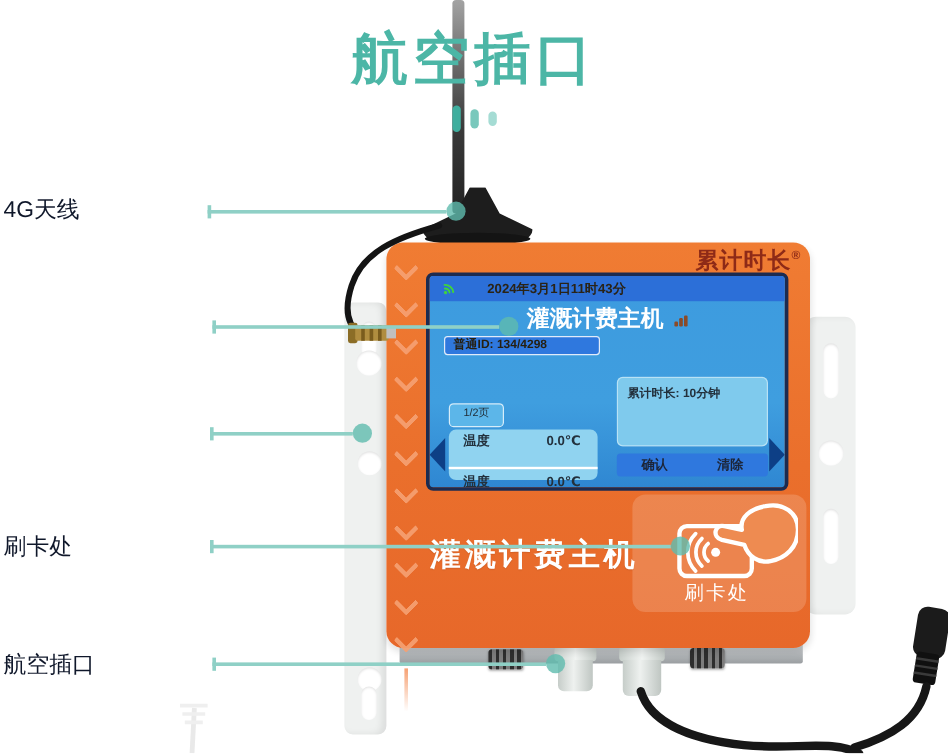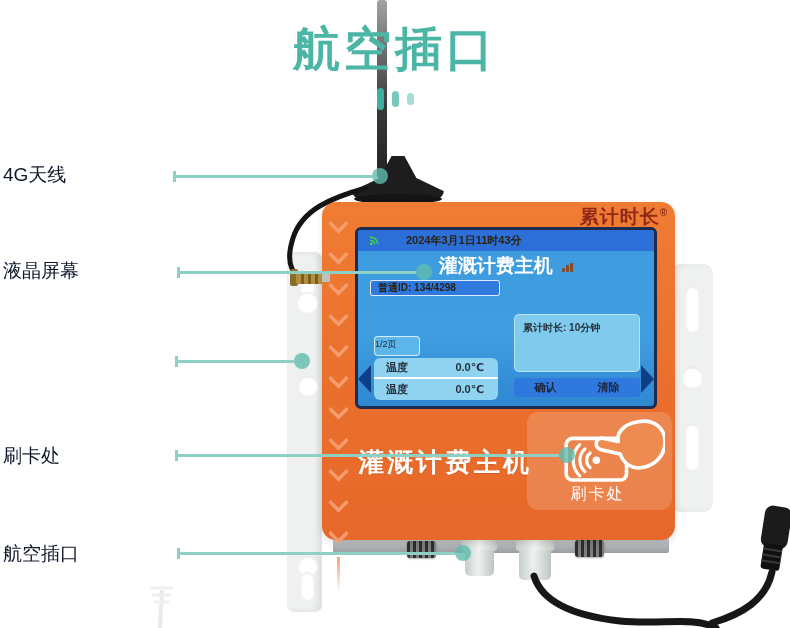--- a/index.html
+++ b/index.html
@@ -48,21 +48,21 @@
     display:flex;align-items:center;}
   .scr-date{margin-left:24px;font-size:11px;font-weight:700;color:#2a2316;}
   .scr-title{position:absolute;left:0;top:23px;width:100%;text-align:center;font-size:19px;font-weight:700;color:#fff;}
   .sig{display:inline-flex;align-items:flex-end;gap:1px;margin-left:4px;}
   .sig i{display:block;width:3px;background:#8a4a28;border-radius:1px;}
   .bluebox{position:absolute;background:#2f78de;border:1px solid rgba(255,255,255,.85);border-radius:3px;
     color:#261f10;font-weight:700;box-sizing:border-box;}
   .lightbox{position:absolute;background:#5cb6e9;border:1px solid rgba(255,255,255,.5);border-radius:4px;
     color:#1e2a33;box-sizing:border-box;}
   .tempbox{position:absolute;left:16px;top:128px;width:124px;height:42px;background:#90d3f0;border-radius:6px;}
-  .temp-row{display:flex;justify-content:space-between;align-items:center;height:20px;padding:0 14px 0 12px;
+  .temp-row{display:flex;justify-content:space-between;align-items:center;height:20px;padding:0 14px 12px 12px;
     font-size:11px;font-weight:700;color:#23313d;}
   .temp-row.first{border-bottom:2px solid #fff;height:19px;}
   .arrow{position:absolute;width:0;height:0;border-top:14px solid transparent;border-bottom:14px solid transparent;}
   .arrow.left{left:0;top:135px;border-right:13px solid #0d3f86;}
   .arrow.right{right:0;top:135px;border-left:13px solid #0d3f86;}
   .timerbox{position:absolute;left:156px;top:84px;width:126px;height:58px;background:#7fcaed;
     border:1px solid rgba(255,255,255,.45);border-radius:5px;box-sizing:border-box;}
   .timer-label{position:absolute;left:8px;top:6px;font-size:10px;font-weight:700;color:#23313d;}
   .btn-row{position:absolute;left:5px;bottom:6px;display:flex;gap:4px;}
   .min-btn{background:#1534a3;color:#fff;font-size:10.5px;font-weight:700;border:none;border-radius:3px;
@@ -160,21 +160,21 @@
       <div class="scr-title">
         <span>灌溉计费主机</span>
         <span class="sig">
             <i style="height:4px;"></i>
             <i style="height:7px;"></i>
             <i style="height:9px;"></i>
           </span>
       </div>
 
       <div class="bluebox" style="left:12px;top:50px;width:130px;height:16px;font-size:10px;line-height:14px;padding-left:7px;">普通ID: 134/4298</div>
-      <div class="lightbox" style="left:16px;top:106px;width:46px;height:20px;font-size:9px;line-height:14px;text-align:left;border-color:rgba(255,255,255,.75);">1/2页</div>
+      <div class="lightbox" style="left:16px;top:106px;width:46px;height:20px;font-size:9px;line-height:14px;text-align:center;border-color:rgba(255,255,255,.75);">1/2页</div>
 
       <div class="tempbox">
         <div class="temp-row first">
           <span>温度</span>
           <span>0.0℃</span>
         </div>
         <div class="temp-row">
           <span>温度</span>
           <span>0.0℃</span>
         </div>
@@ -228,21 +228,20 @@
     <g stroke="#e9e9e9" fill="none">
       <path d="M162 590 q-1 20 -2 38" stroke-width="4"></path>
       <path d="M150 588 h23 M152 595 h19 M154 602 h15" stroke-width="3" stroke="#efefef"></path>
     </g>
   </svg>
 
   <div class="callout-label" style="top:162px;">4G天线</div>
   <div class="callout-line" style="left:173px;top:175px;width:199px;"></div>
   <div class="callout-dot" style="left:372px;top:168px;"></div>
 
-  <div class="callout-label" style="top:258px;">液晶屏幕</div>
   <div class="callout-line" style="left:177px;top:271px;width:239px;"></div>
   <div class="callout-dot" style="left:416px;top:264px;"></div>
 
   <div class="callout-line" style="left:175px;top:360px;width:119px;"></div>
   <div class="callout-dot" style="left:294px;top:353px;"></div>
 
   <div class="callout-label" style="top:443px;">刷卡处</div>
   <div class="callout-line" style="left:175px;top:454px;width:384px;"></div>
   <div class="callout-dot" style="left:559px;top:447px;"></div>
 

